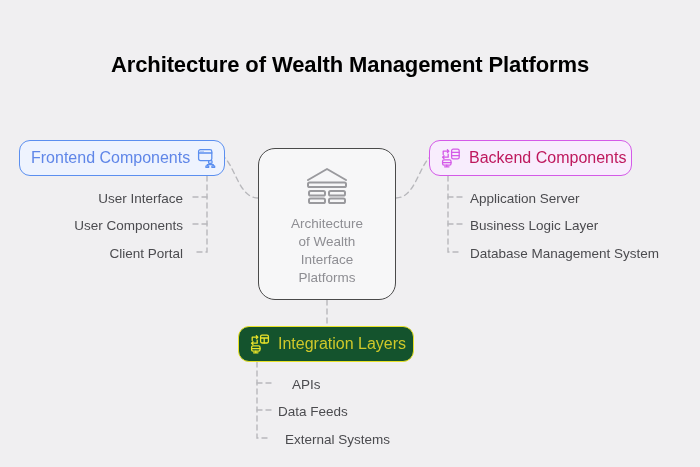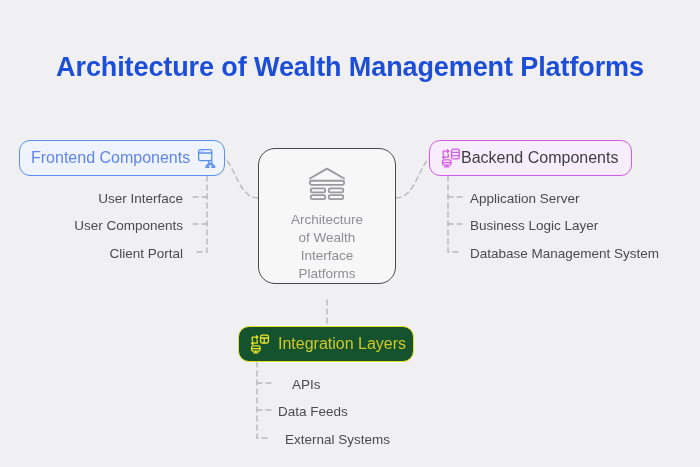--- a/index.html
+++ b/index.html
@@ -8,21 +8,21 @@
     background: #f0eff1;
     font-family: "Liberation Sans", sans-serif;
     overflow: hidden;
   }
   #stage { position: relative; width: 700px; height: 467px; }
 
   
   .title {
     position: absolute; left: 0; top: 52px; width: 700px;
     text-align: center;
-    font-size: 27px; font-weight: bold; color: #1d4ed8;
+    font-size: 22px; font-weight: bold; color: #000000;
     letter-spacing: -0.1px;
   }
 
   
   #links { position: absolute; left: 0; top: 0; width: 700px; height: 467px; }
 
   
   .pill {
     position: absolute;
     display: flex; align-items: center;
@@ -41,33 +41,33 @@
     border-color: #5b8ff0; background: #eef3fe;
     justify-content: flex-start;
   }
   #node-frontend .label { color: #5f86e8; margin-right: 7px; }
 
   
   #node-backend {
     left: 429px; top: 140px; width: 203px;
     border-color: #d45ae8; background: #f8edfd;
   }
-  #node-backend .label { color: #404040; }
+  #node-backend .label { color: #be185d; margin-left: 8px; }
 
   
   #node-integration {
     left: 238px; top: 326px; width: 176px;
     border-color: #e8e22a; background: #14532d;
   }
   #node-integration .label { color: #cfc82a; margin-left: 8px; }
 
   
   #node-center {
     position: absolute; left: 258px; top: 148px;
-    width: 138px; height: 136px;
+    width: 138px; height: 152px;
     border: 1.7px solid #4a4a4a; border-radius: 17px;
     background: #f7f7f8;
     display: flex; flex-direction: column;
     align-items: center; justify-content: flex-start;
     padding-top: 16px;
   }
   #node-center .bank { width: 50px; height: 40px; display: block; }
   #node-center .ctext {
     margin-top: 10px;
     font-size: 13.5px; line-height: 18px;

